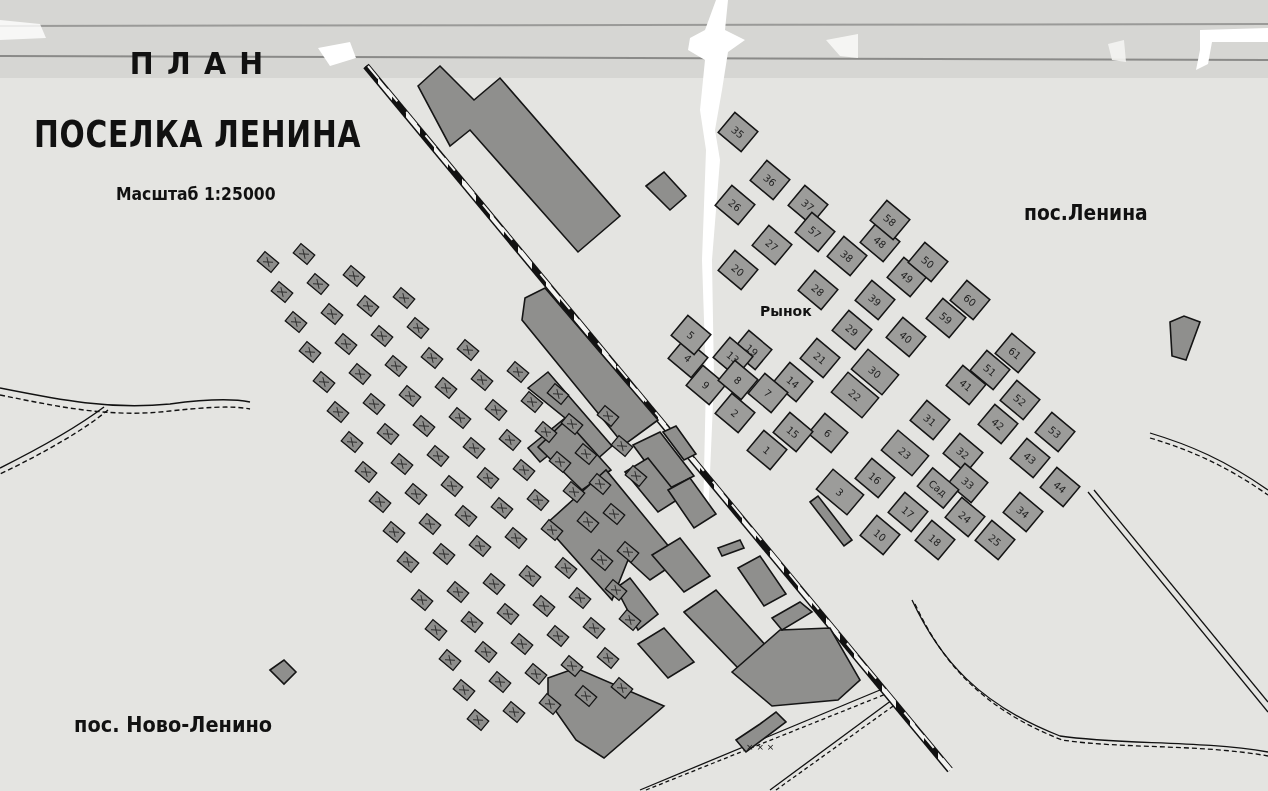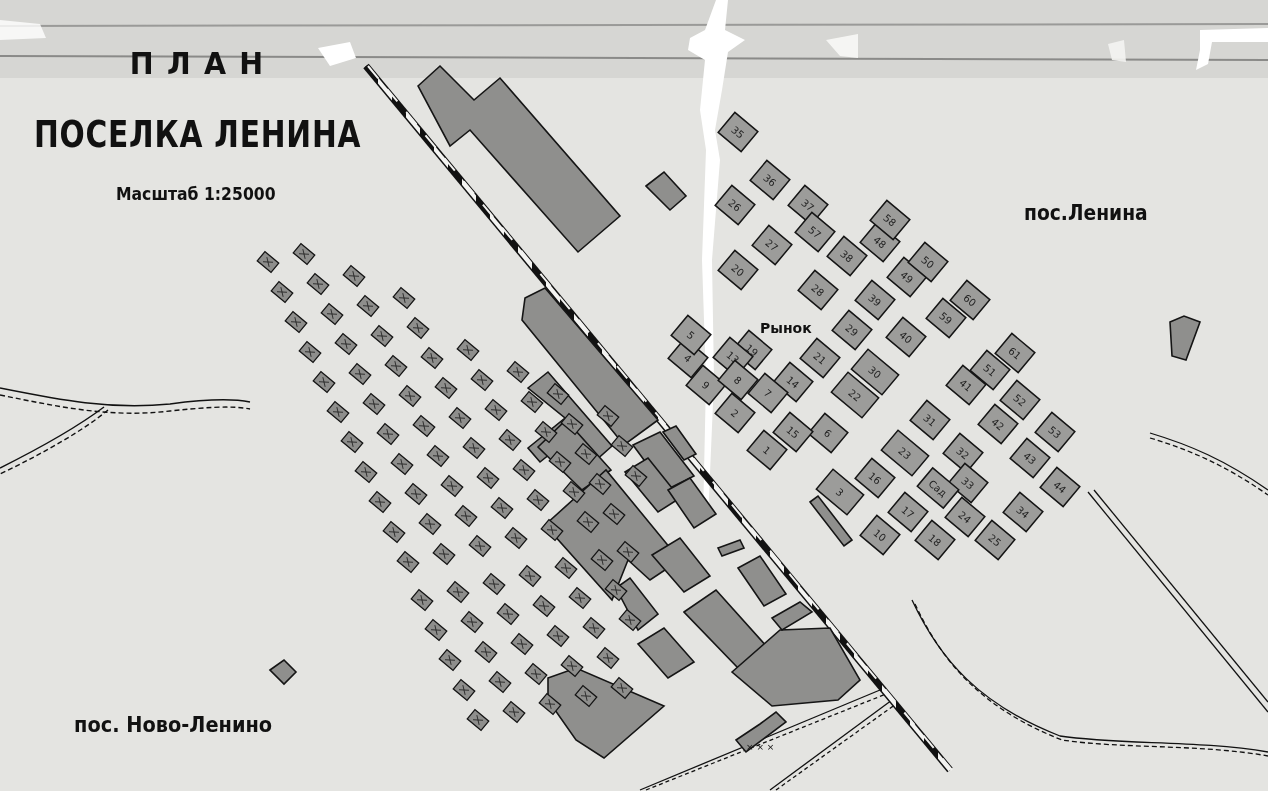--- a/index.html
+++ b/index.html
@@ -4,21 +4,21 @@
 <style>
   html,body{margin:0;padding:0;background:#d8d8d8;}
   #map{position:relative;width:1268px;height:791px;overflow:hidden;background:#e6e6e4;font-family:"DejaVu Sans",sans-serif;}
   #map svg{position:absolute;left:0;top:0;}
   .lbl{position:absolute;color:#111;white-space:nowrap;font-family:"DejaVu Sans",sans-serif;}
   .title-1{left:126px;top:46px;font-size:30px;font-weight:bold;letter-spacing:14px;transform:scaleX(0.95);}
   .title-2{left:34px;top:112px;font-size:38px;font-weight:bold;letter-spacing:1px;transform:scaleX(0.78);transform-origin:left top;}
   .scale{left:116px;top:184px;font-size:17px;font-weight:bold;transform:scaleX(0.92);transform-origin:left top;}
   .place-right{left:1024px;top:200px;font-size:22px;font-weight:bold;transform:scaleX(0.85);transform-origin:left top;}
   .place-left{left:74px;top:712px;font-size:22px;font-weight:bold;transform:scaleX(0.88);transform-origin:left top;}
-  .market{left:760px;top:320px;font-size:14px;font-weight:bold;}
+  .market{left:760px;top:303px;font-size:14px;font-weight:bold;}
   .blocknum{font-family:"DejaVu Sans",sans-serif;font-size:10px;fill:#222;}
   .street{font-family:"DejaVu Sans",sans-serif;font-size:9px;fill:#111;font-style:italic;}
 </style>
 </head>
 <body>
 
 <div id="map">
   <svg width="1268" height="791" viewBox="0 0 1268 791">
     <defs>
       <filter id="grain" x="0" y="0" width="100%" height="100%">

